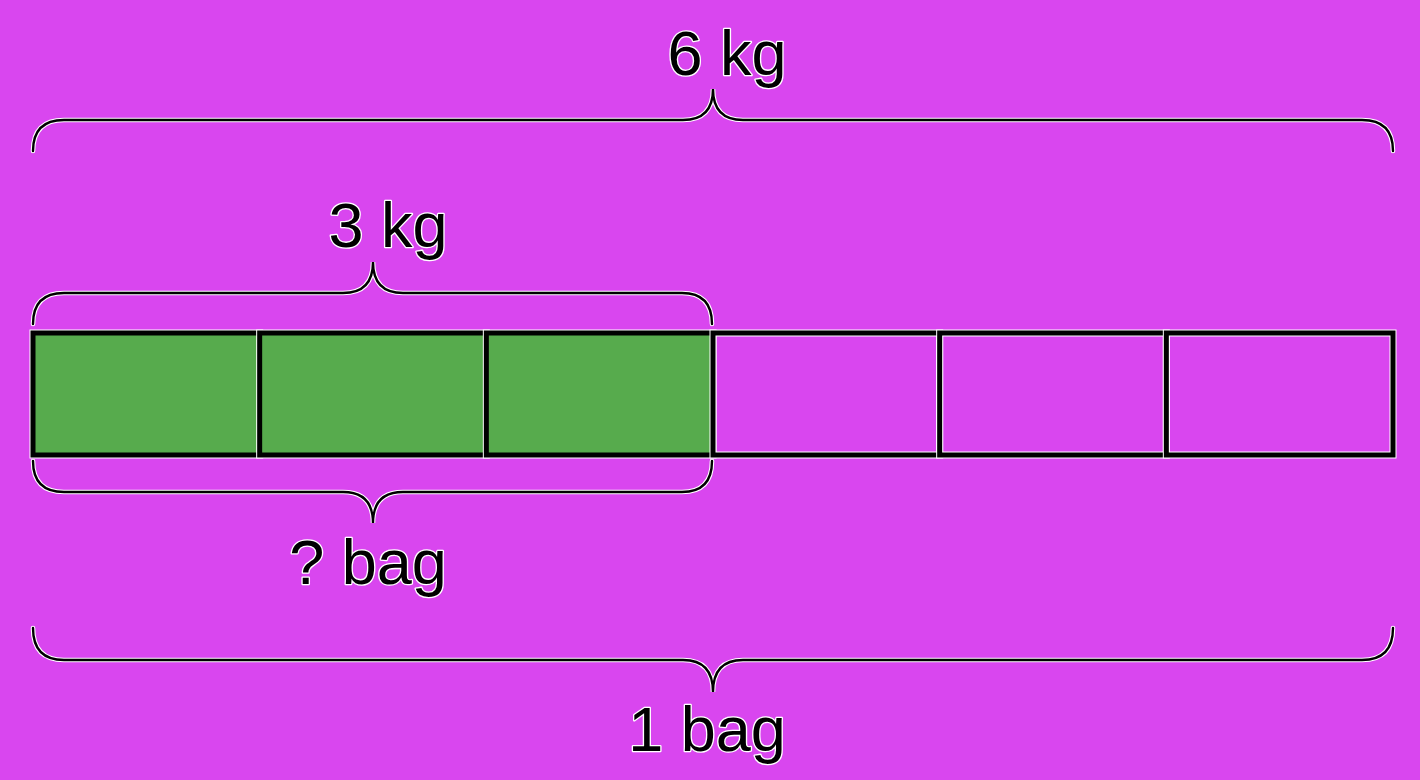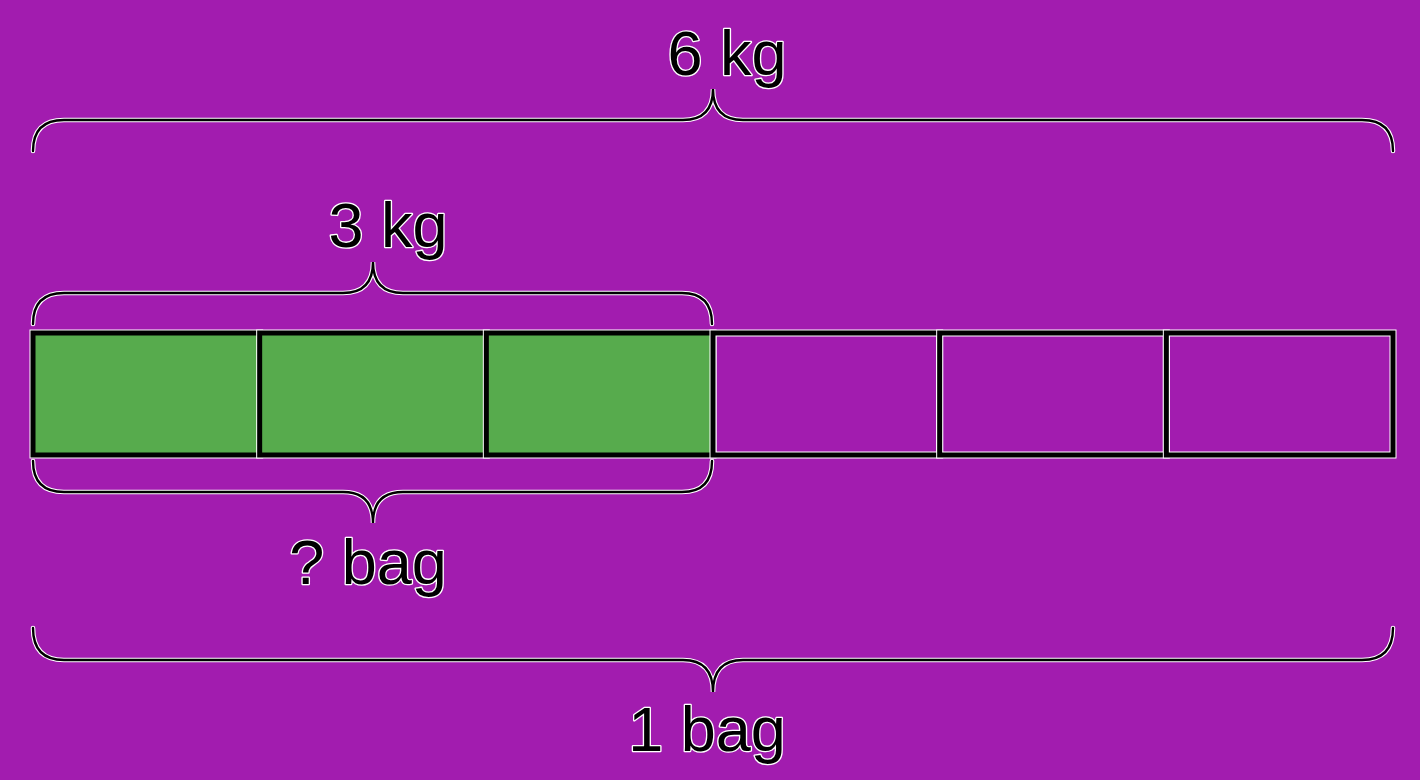--- a/index.html
+++ b/index.html
@@ -8,21 +8,21 @@
     width: 1420px;
     height: 780px;
     background: #000000;
     overflow: hidden;
     font-family: "Liberation Sans", sans-serif;
   }
   .stage {
     position: relative;
     width: 1420px;
     height: 780px;
-    background: #a21caf;
+    background: #d946ef;
   }
   svg { display: block; }
 
   
   .brace-w {
     fill: none;
     stroke: #ffffff;
     stroke-width: 4.6;
     stroke-linecap: round;
   }

